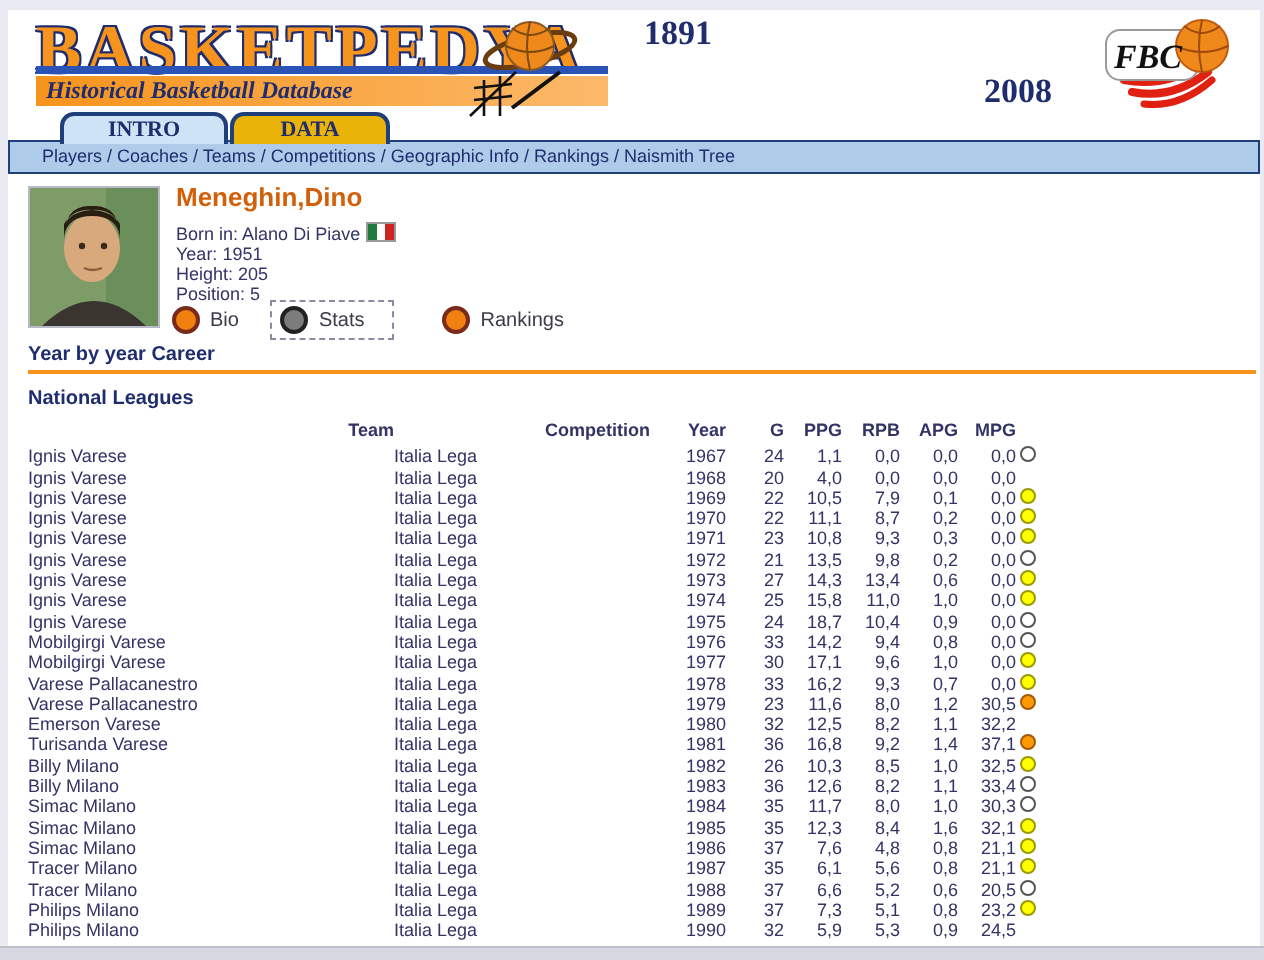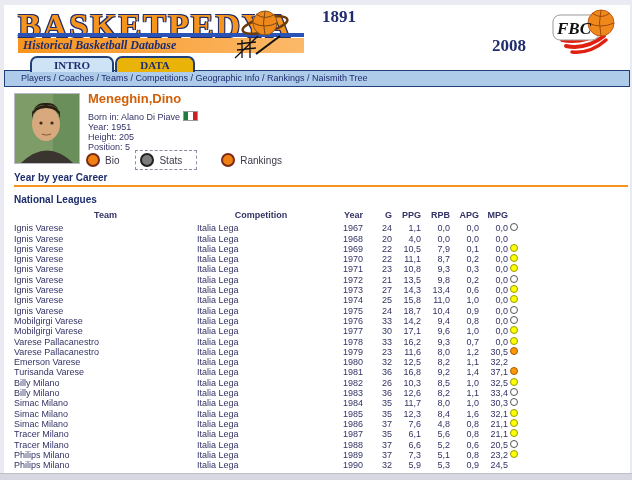--- a/index.html
+++ b/index.html
@@ -51,21 +51,21 @@
   #pnav-stats{border:1px dashed #8a8aa0;background:#fff;padding:2px 14px 2px 4px;margin-right:24px;}
 
   
   #career-title{position:absolute;left:14px;top:172px;font-size:10px;font-weight:bold;color:#1f2d6e;}
   #career-rule{position:absolute;left:14px;top:185px;width:614px;height:2px;background:#f7941d;}
   #league-title{position:absolute;left:14px;top:194px;font-size:10px;font-weight:bold;color:#1f2d6e;}
 
   
   #career-table{position:absolute;left:14px;top:210px;border-collapse:collapse;}
   #career-table th,#career-table td{font-size:9px;line-height:10.3px;padding:0;white-space:nowrap;color:#333366;}
-  #career-table th{font-weight:bold;text-align:center;padding-bottom:3px;}
+  #career-table th{font-weight:bold;text-align:right;padding-bottom:3px;}
   .col-team{width:183px;}
   .col-comp{width:128px;}
   .col-num{width:29px;text-align:right !important;}
   .col-year{width:38px;text-align:right !important;}
   .col-medal{width:14px;text-align:left;padding-left:2px !important;}
   .medal{display:inline-block;width:6px;height:6px;border-radius:50%;vertical-align:0px;}
   .medal-white{background:#ffffff;border:1px solid #555;}
   .medal-yellow{background:#ffff00;border:1px solid #99990a;}
   .medal-orange{background:#ff9900;border:1px solid #a35a0a;}
 </style>

